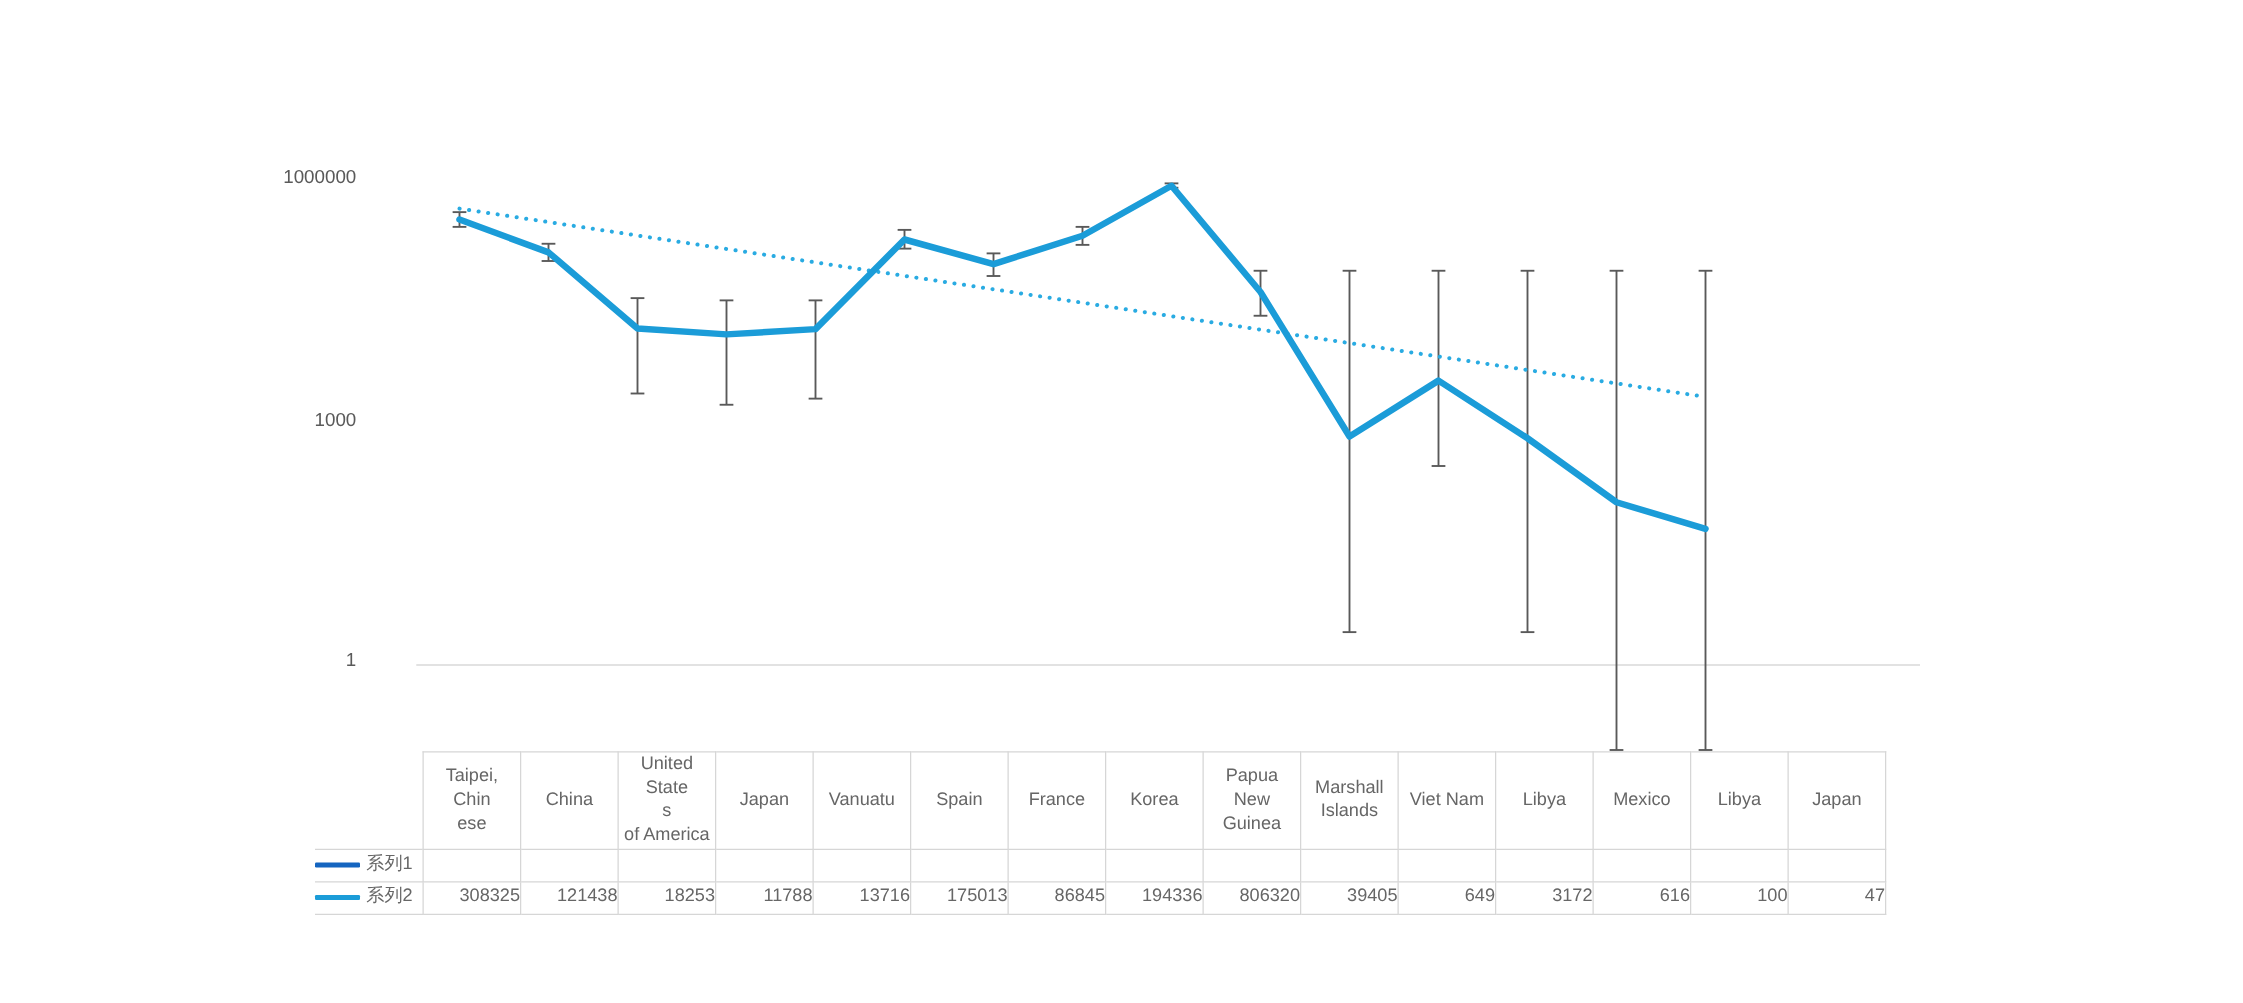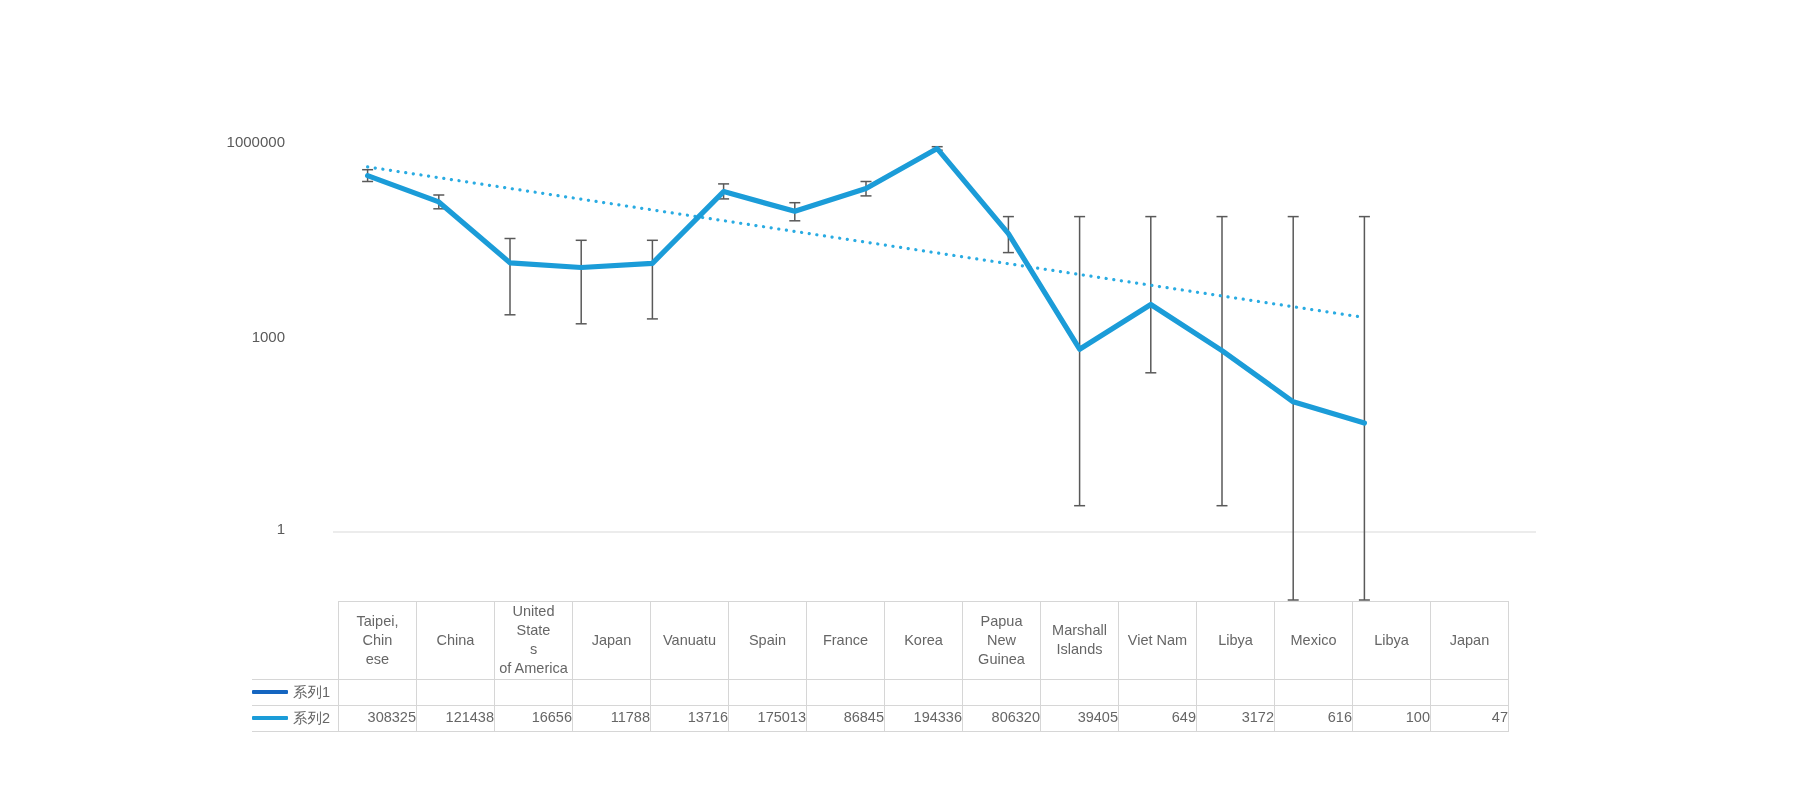--- a/index.html
+++ b/index.html
@@ -194,21 +194,21 @@
           <td class="col-w"></td>
           <td class="col-w"></td>
           <td class="col-w"></td>
           <td class="col-w"></td>
           <td class="col-w"></td>
         </tr>
         <tr>
           <td class="legend-cell"><span class="legend-swatch" style="background: rgb(27, 156, 216);"></span><span class="legend-text">系列2</span></td>
           <td class="col-w">308325</td>
           <td class="col-w">121438</td>
-          <td class="col-w">16656</td>
+          <td class="col-w">18253</td>
           <td class="col-w">11788</td>
           <td class="col-w">13716</td>
           <td class="col-w">175013</td>
           <td class="col-w">86845</td>
           <td class="col-w">194336</td>
           <td class="col-w">806320</td>
           <td class="col-w">39405</td>
           <td class="col-w">649</td>
           <td class="col-w">3172</td>
           <td class="col-w">616</td>

